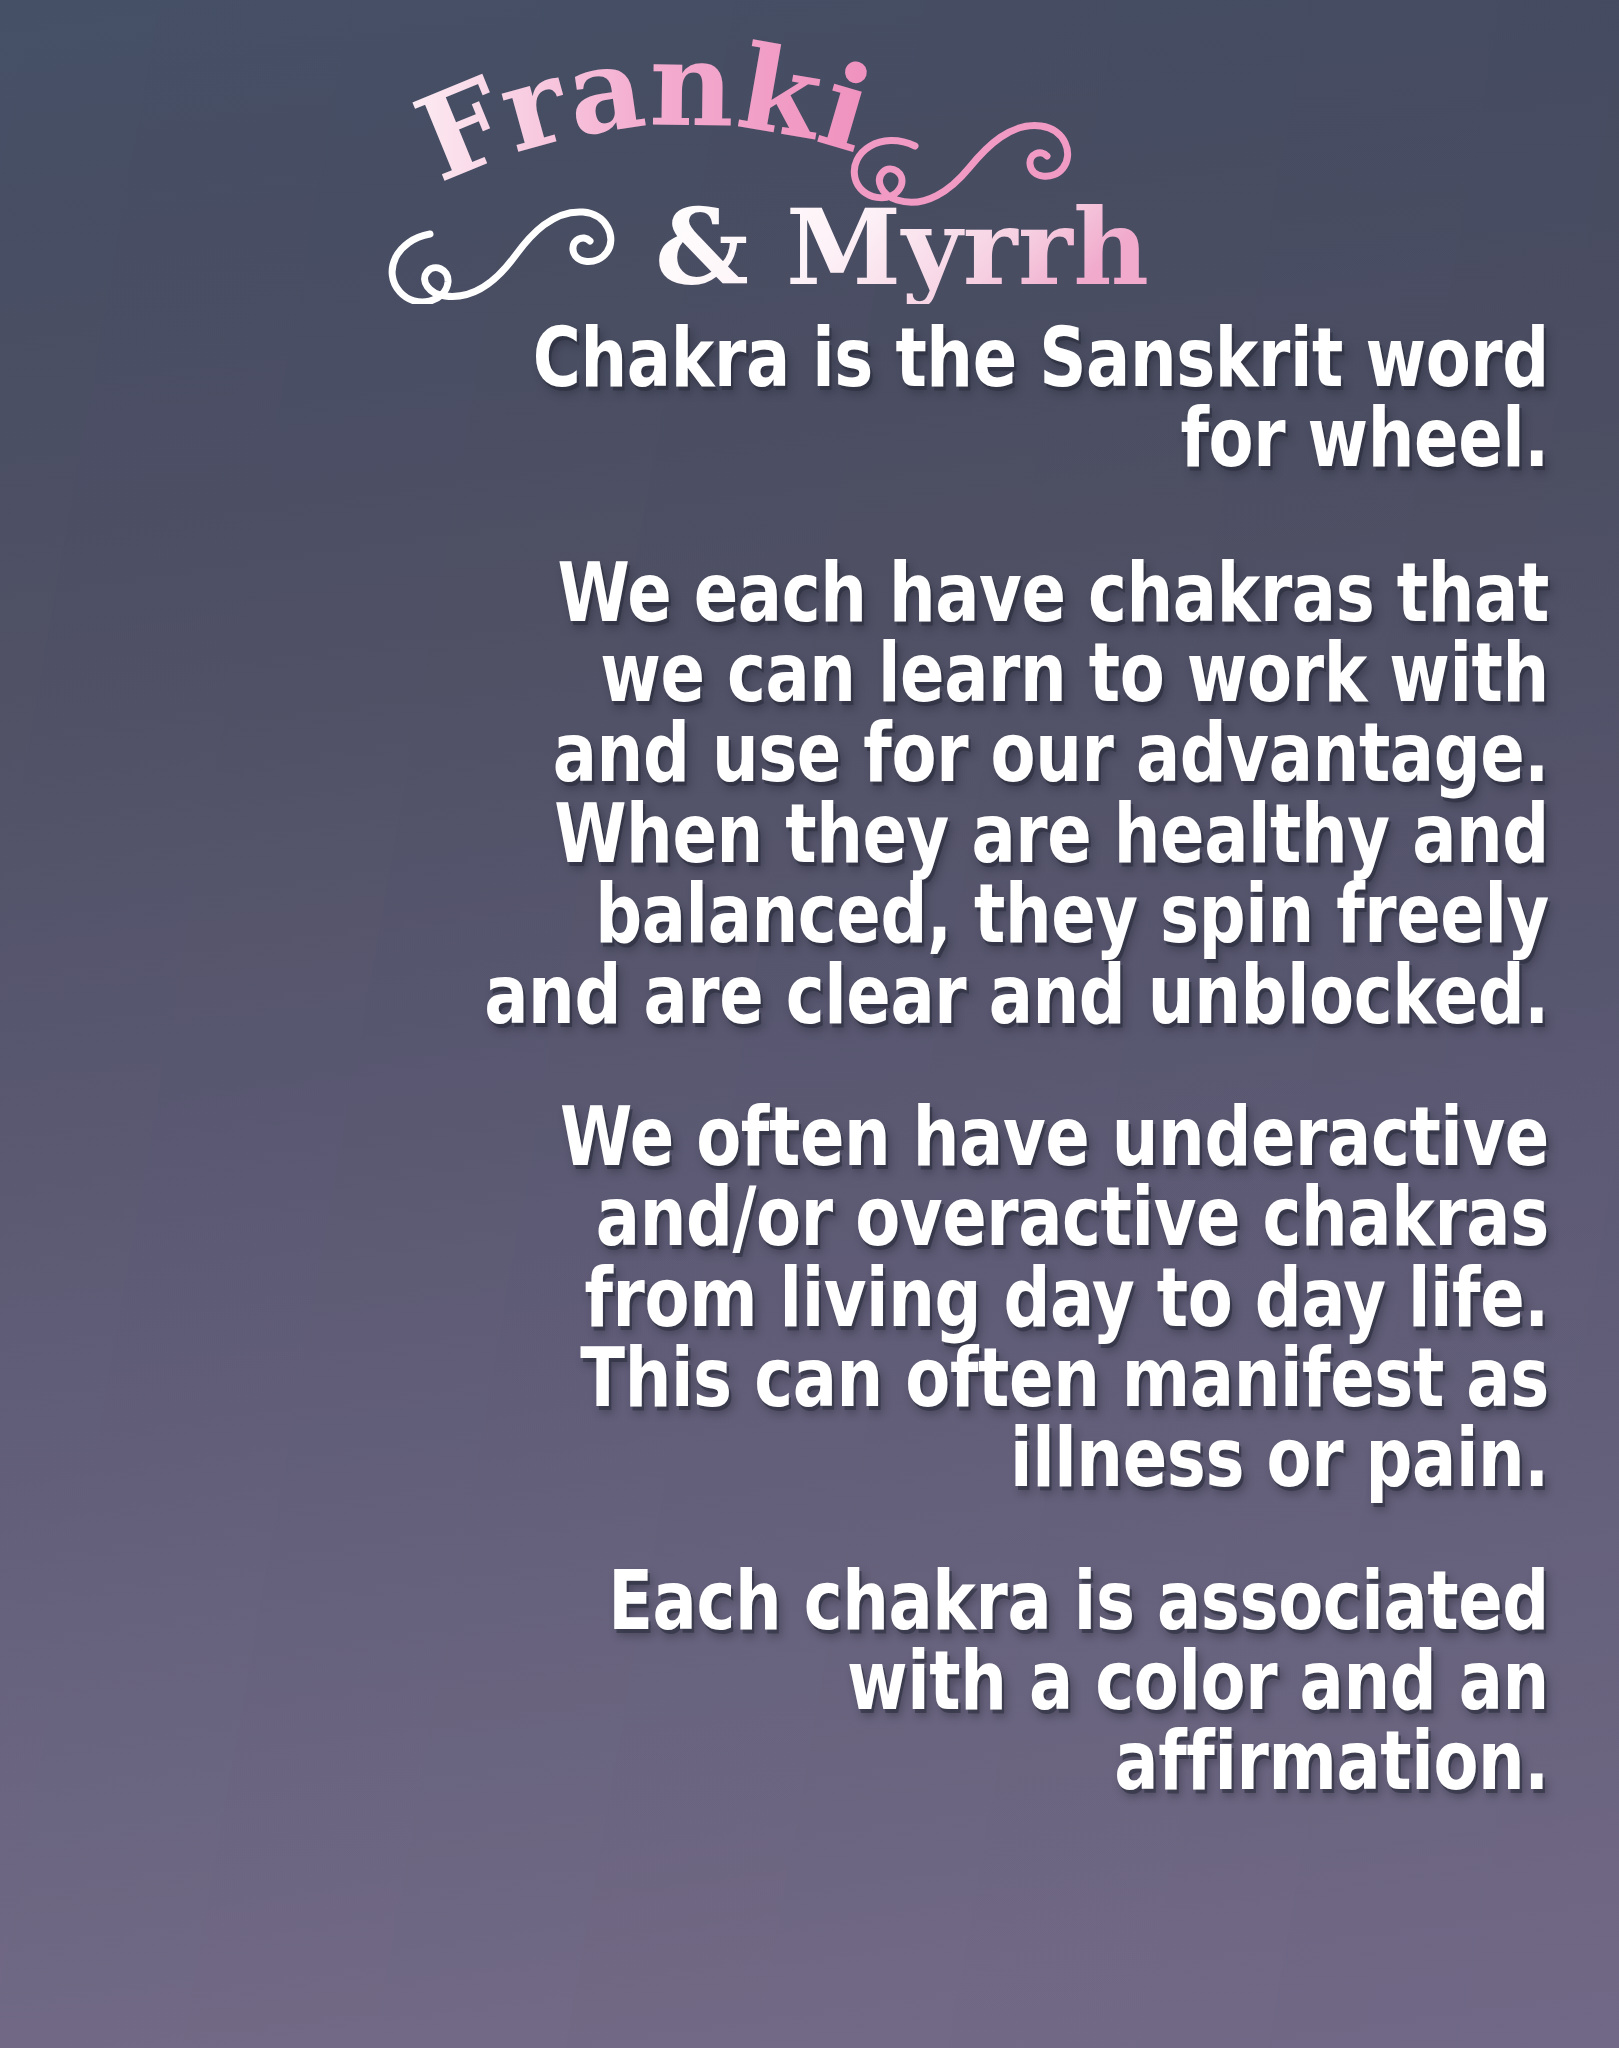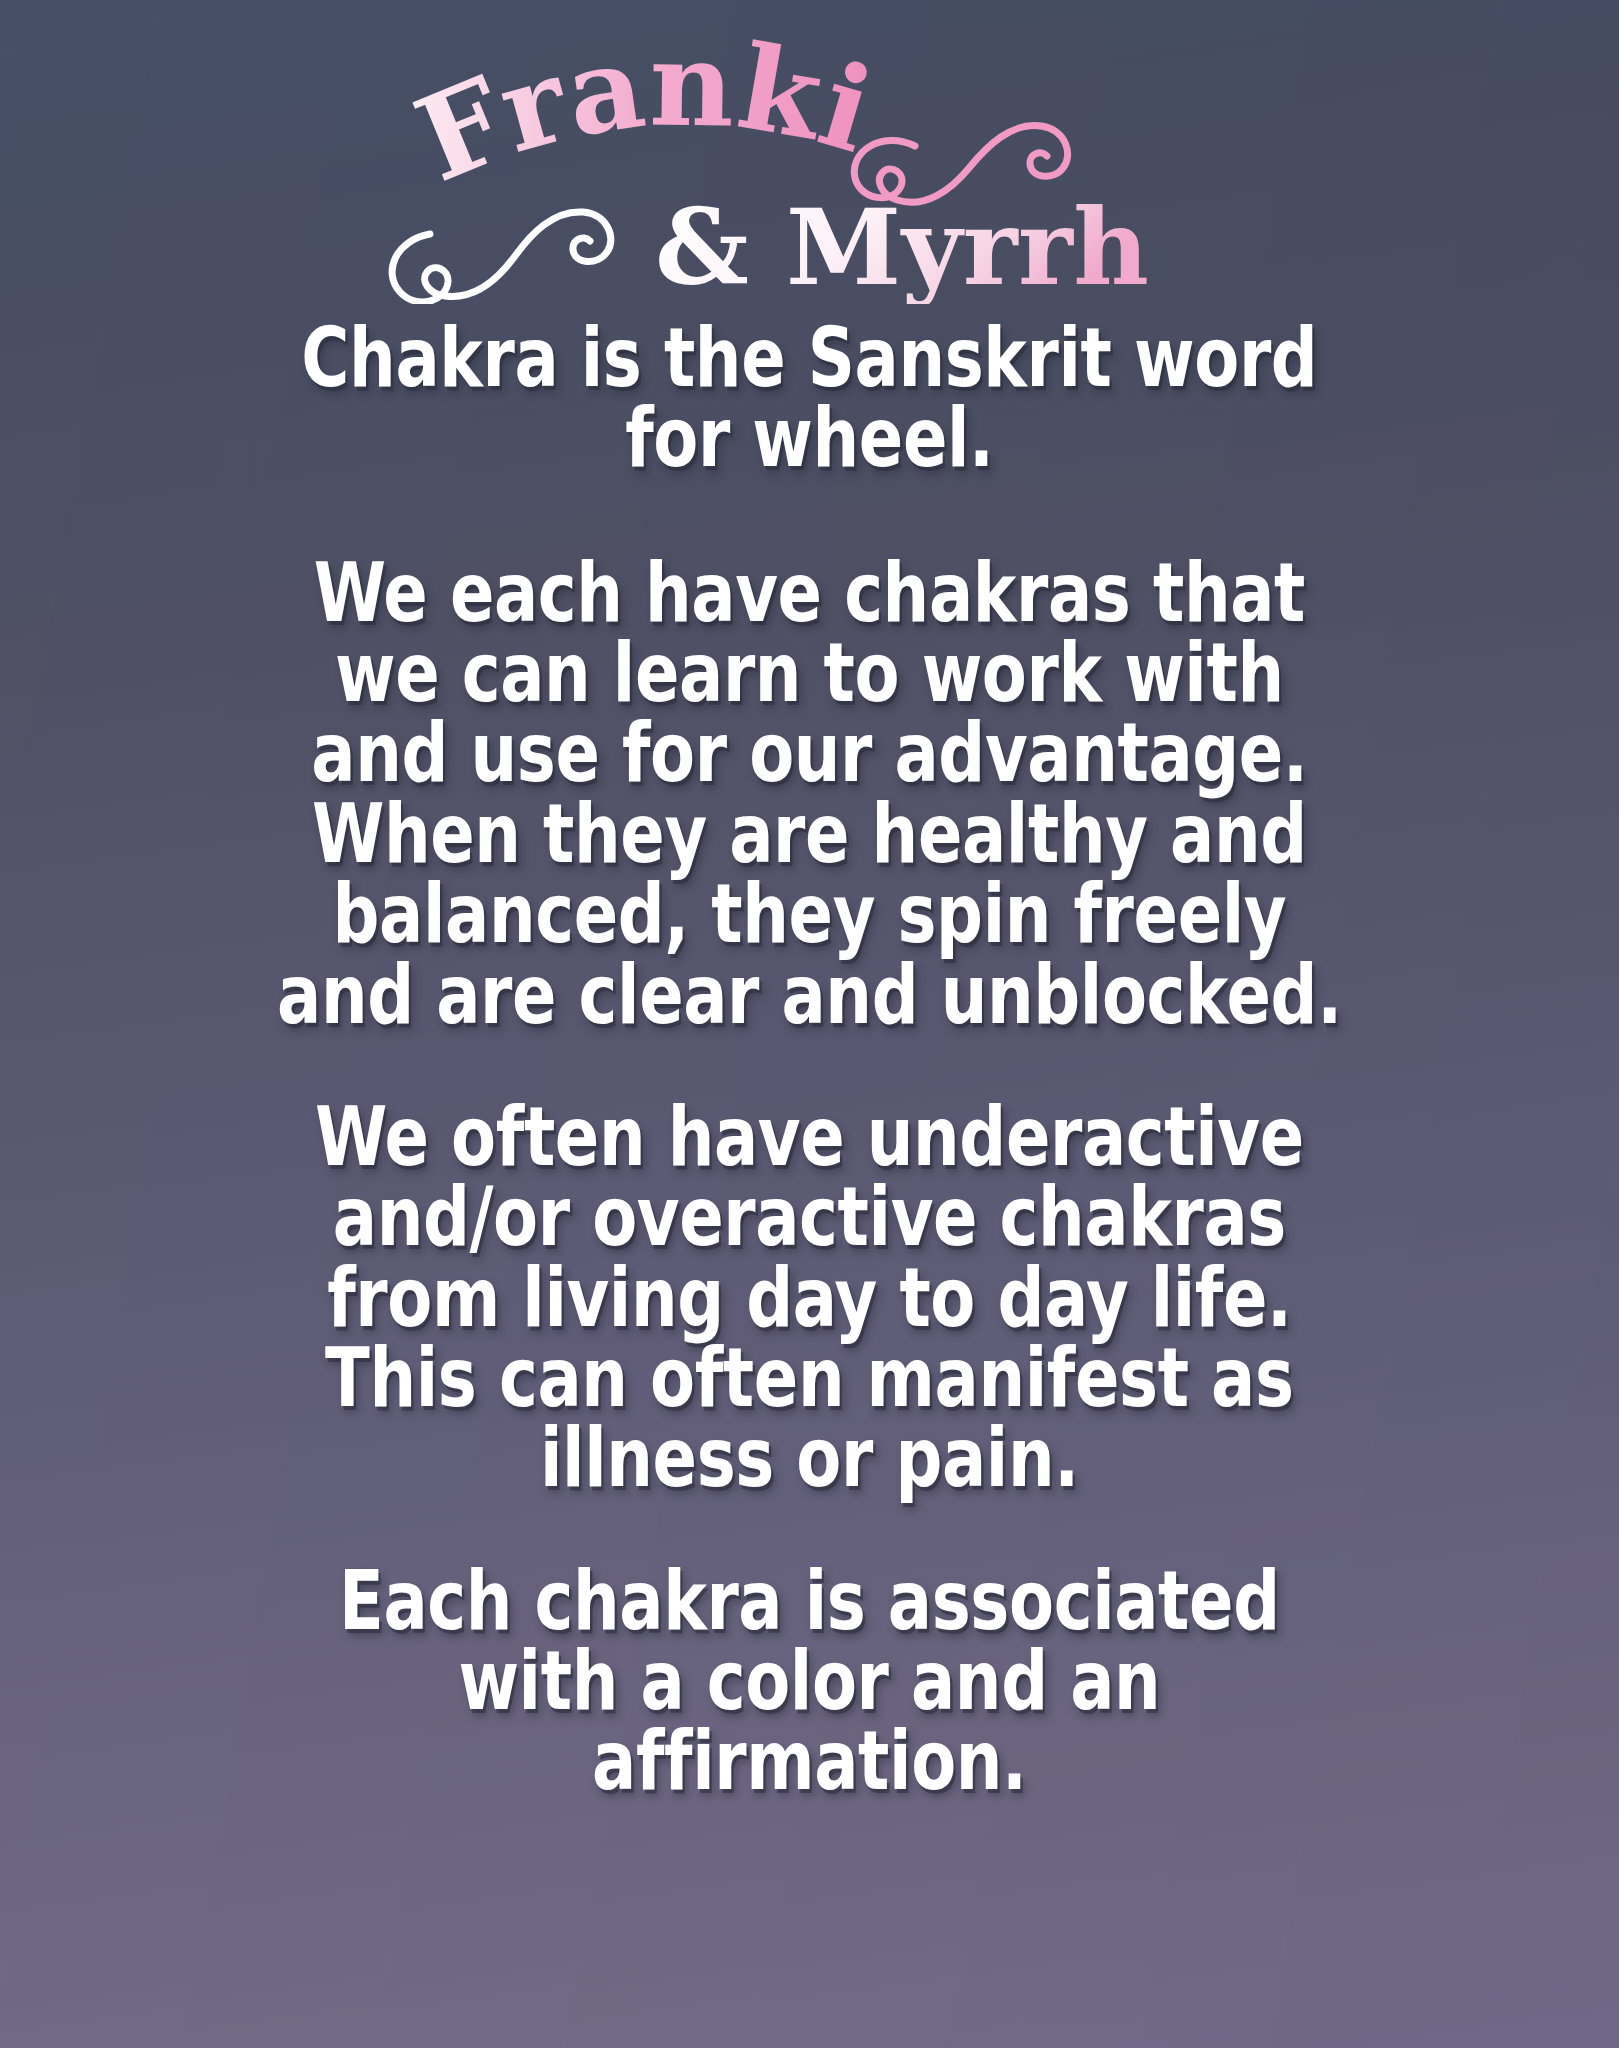--- a/index.html
+++ b/index.html
@@ -57,21 +57,21 @@
     font-family: "DejaVu Serif", serif;
     font-weight: 700;
     letter-spacing: .5px;
   }
 
   
   .body-copy {
     position: relative;
     z-index: 2;
     padding: 18px 70px 40px 70px;
-    text-align: center;
+    text-align: right;
   }
   .para {
     margin: 0 0 62px 0;
     color: #ffffff;
     font-family: "DejaVu Sans", "Liberation Sans", sans-serif;
     font-weight: 700;
     font-size: 82px;
     line-height: 0.98;
     letter-spacing: -0.5px;
     

